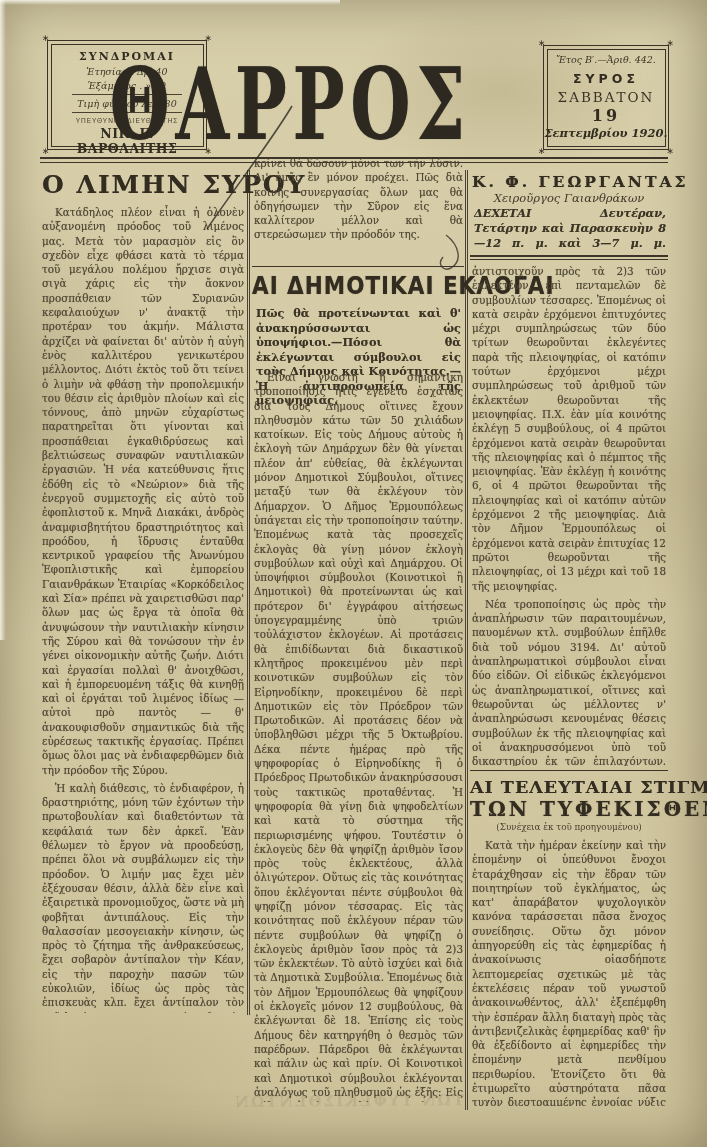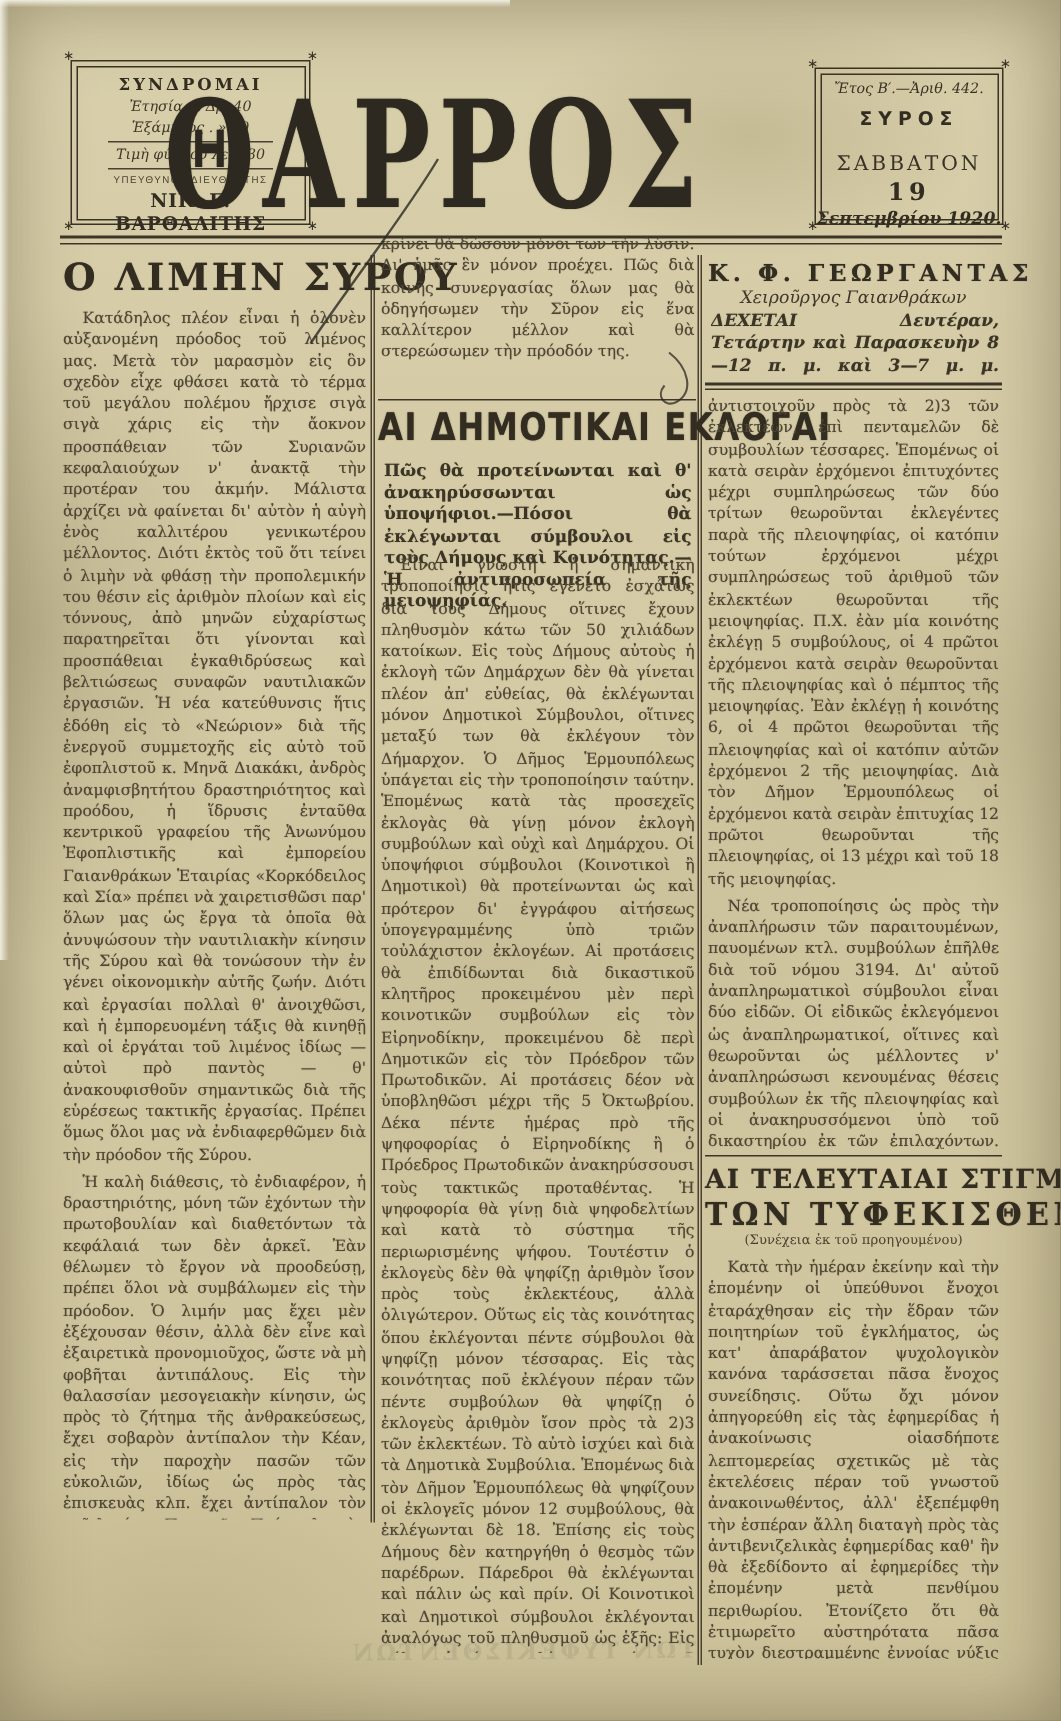--- a/index.html
+++ b/index.html
@@ -34,21 +34,21 @@
     display:flex;align-items:center;justify-content:flex-end;
   }
   .paper-title span{
     font-family:"DejaVu Serif",serif;font-weight:bold;font-size:99px;line-height:1;
     color:#2e2920;letter-spacing:8px;transform:scaleX(.70);white-space:nowrap;
     text-shadow:0 0 1px rgba(46,41,32,.55);
   }
   .issue{ text-align:center;}
   .issue-no{font-style:italic;font-size:9.5px;color:#3a3325;margin-top:8px;}
   .issue-city{font-weight:bold;font-size:12.5px;letter-spacing:4px;color:#332d21;margin-top:6px;font-family:"DejaVu Sans",sans-serif;}
-  .issue-day{font-size:13.5px;letter-spacing:2px;color:#3a3325;margin-top:15px;}
+  .issue-day{font-size:13.5px;letter-spacing:2px;color:#3a3325;margin-top:3px;}
   .issue-date{font-weight:bold;font-size:16px;color:#332d21;margin-top:1px;letter-spacing:3px;}
   .issue-month{font-weight:bold;font-style:italic;font-size:11.5px;color:#332d21;margin-top:1px;}
   .rule-h{position:absolute;border-top:2.5px solid #3d3628;}
   .rule-h.thin{border-top-width:1px;}
   .rule-v{position:absolute;width:1px;border-left:1px solid #4a4231;border-right:1px solid #4a4231;background:transparent;}
   
   .headline1{font-family:"DejaVu Serif",serif;font-weight:bold;font-size:25px;letter-spacing:2px;color:#332c20;text-align:center;white-space:nowrap;text-shadow:0 0 .6px rgba(51,44,32,.6);}
   .bodytext{font-size:10.4px;line-height:14.3px;text-align:justify;color:#4f4634;overflow:hidden;text-shadow:0 0 .7px rgba(79,70,52,.55);}
   .bodytext p{margin:0 0 4px 0;text-indent:13px;}
   .bodytext p.noindent{text-indent:0;}

